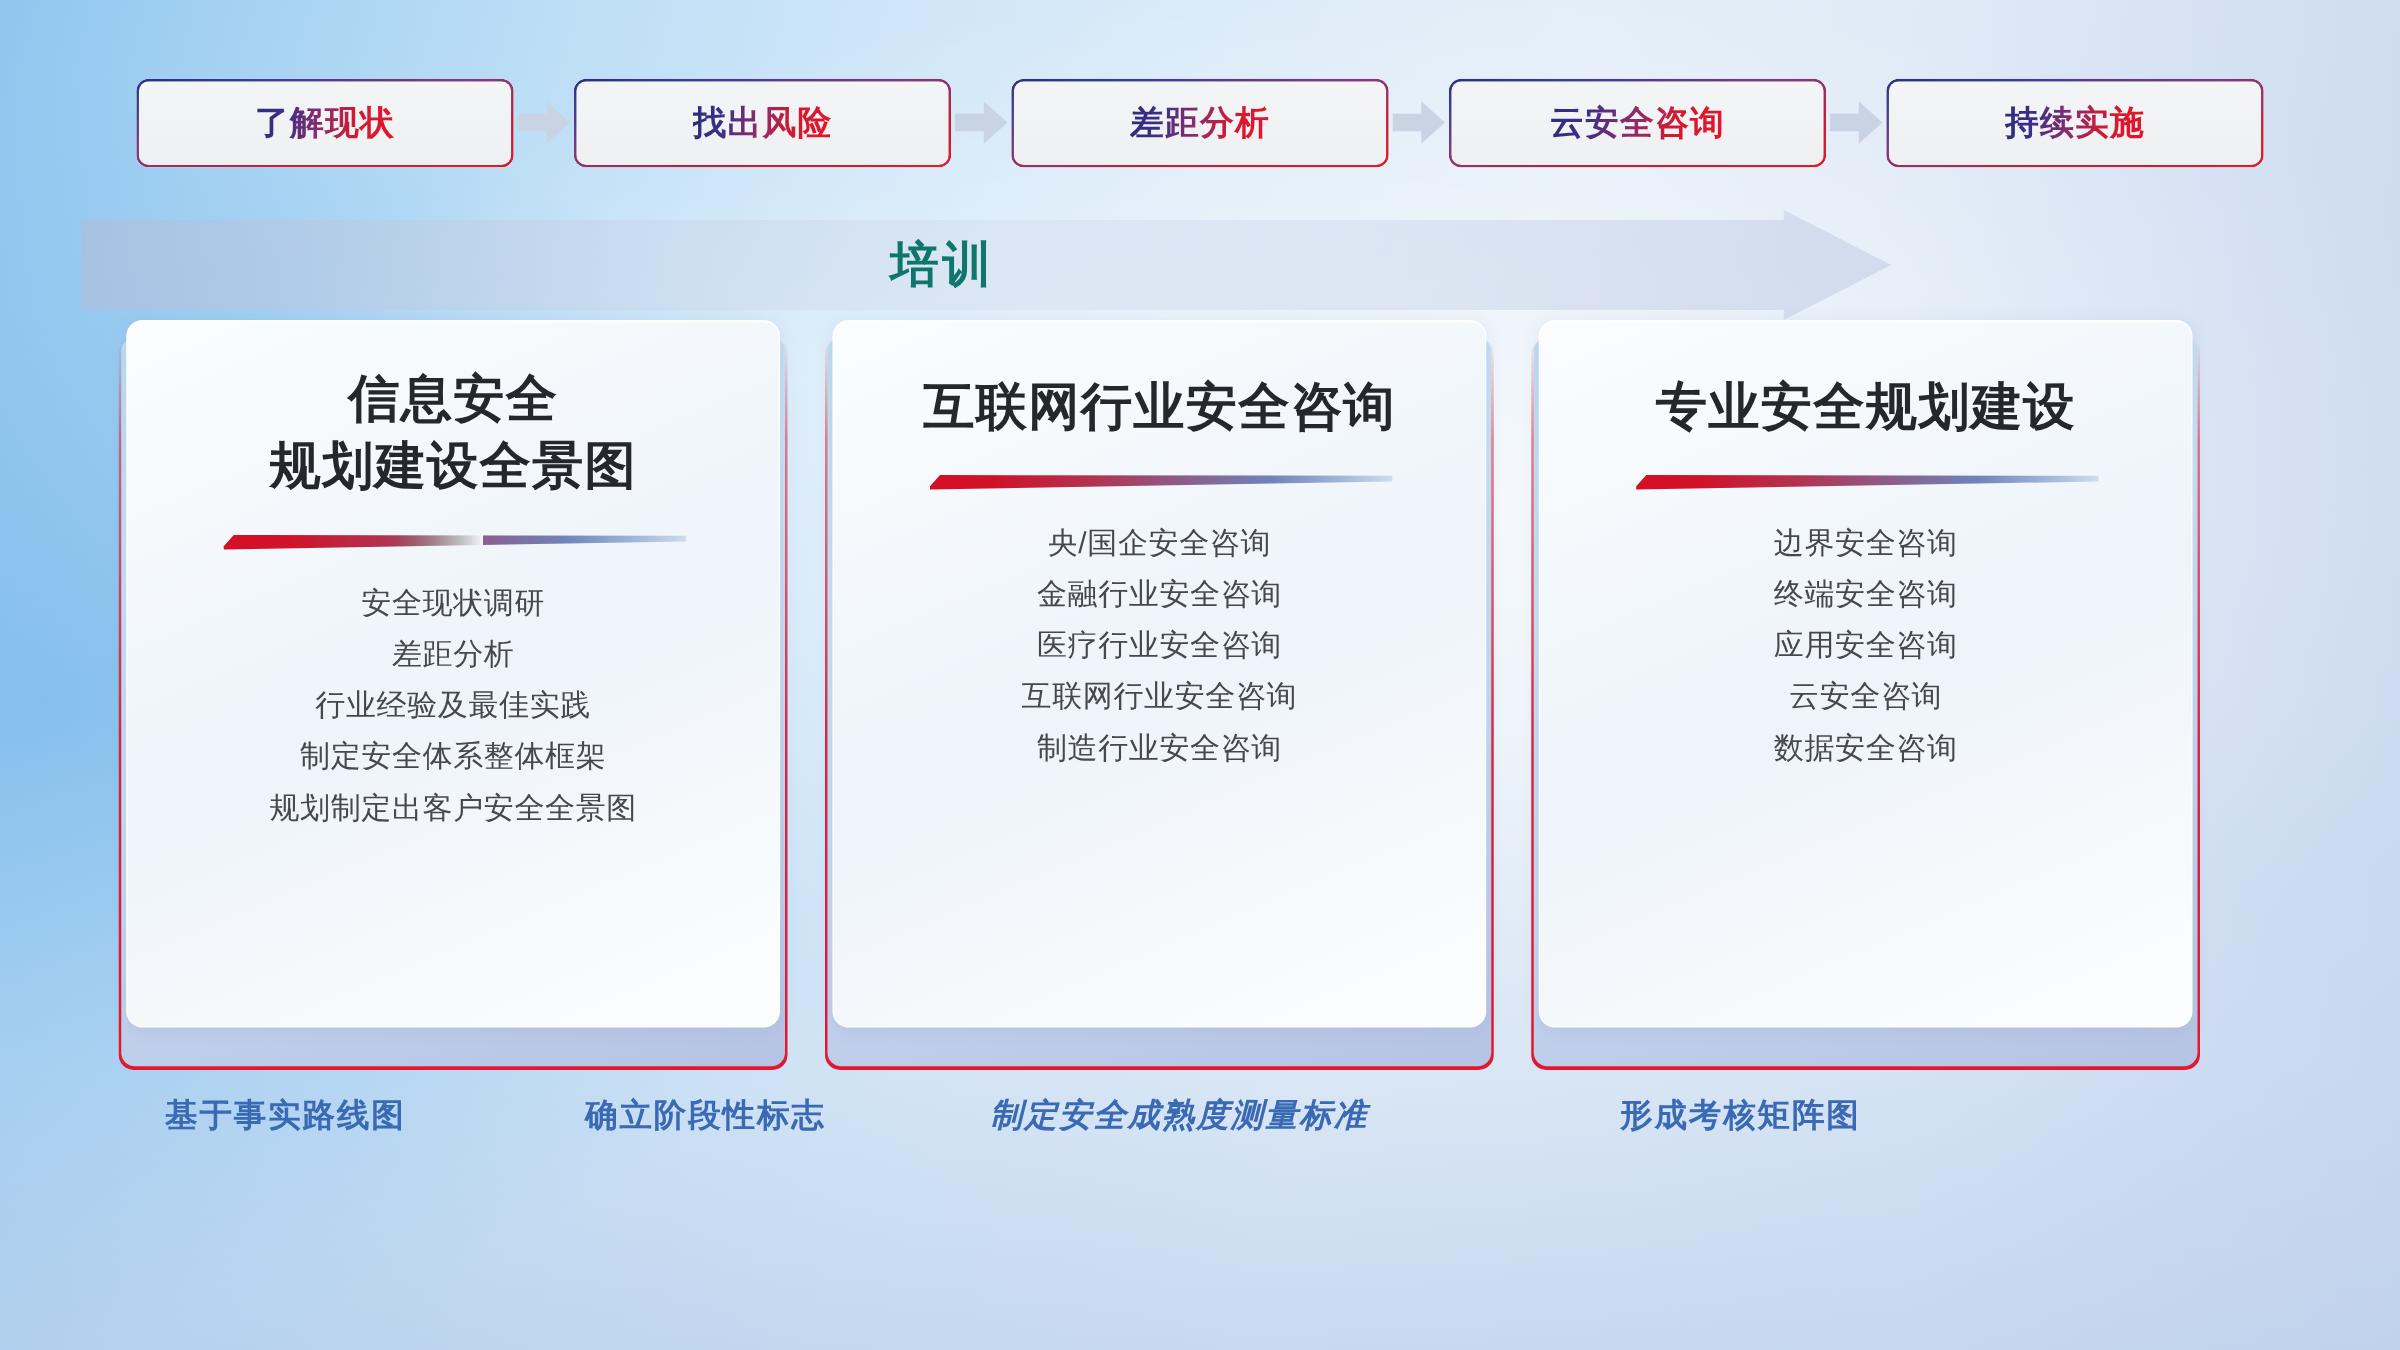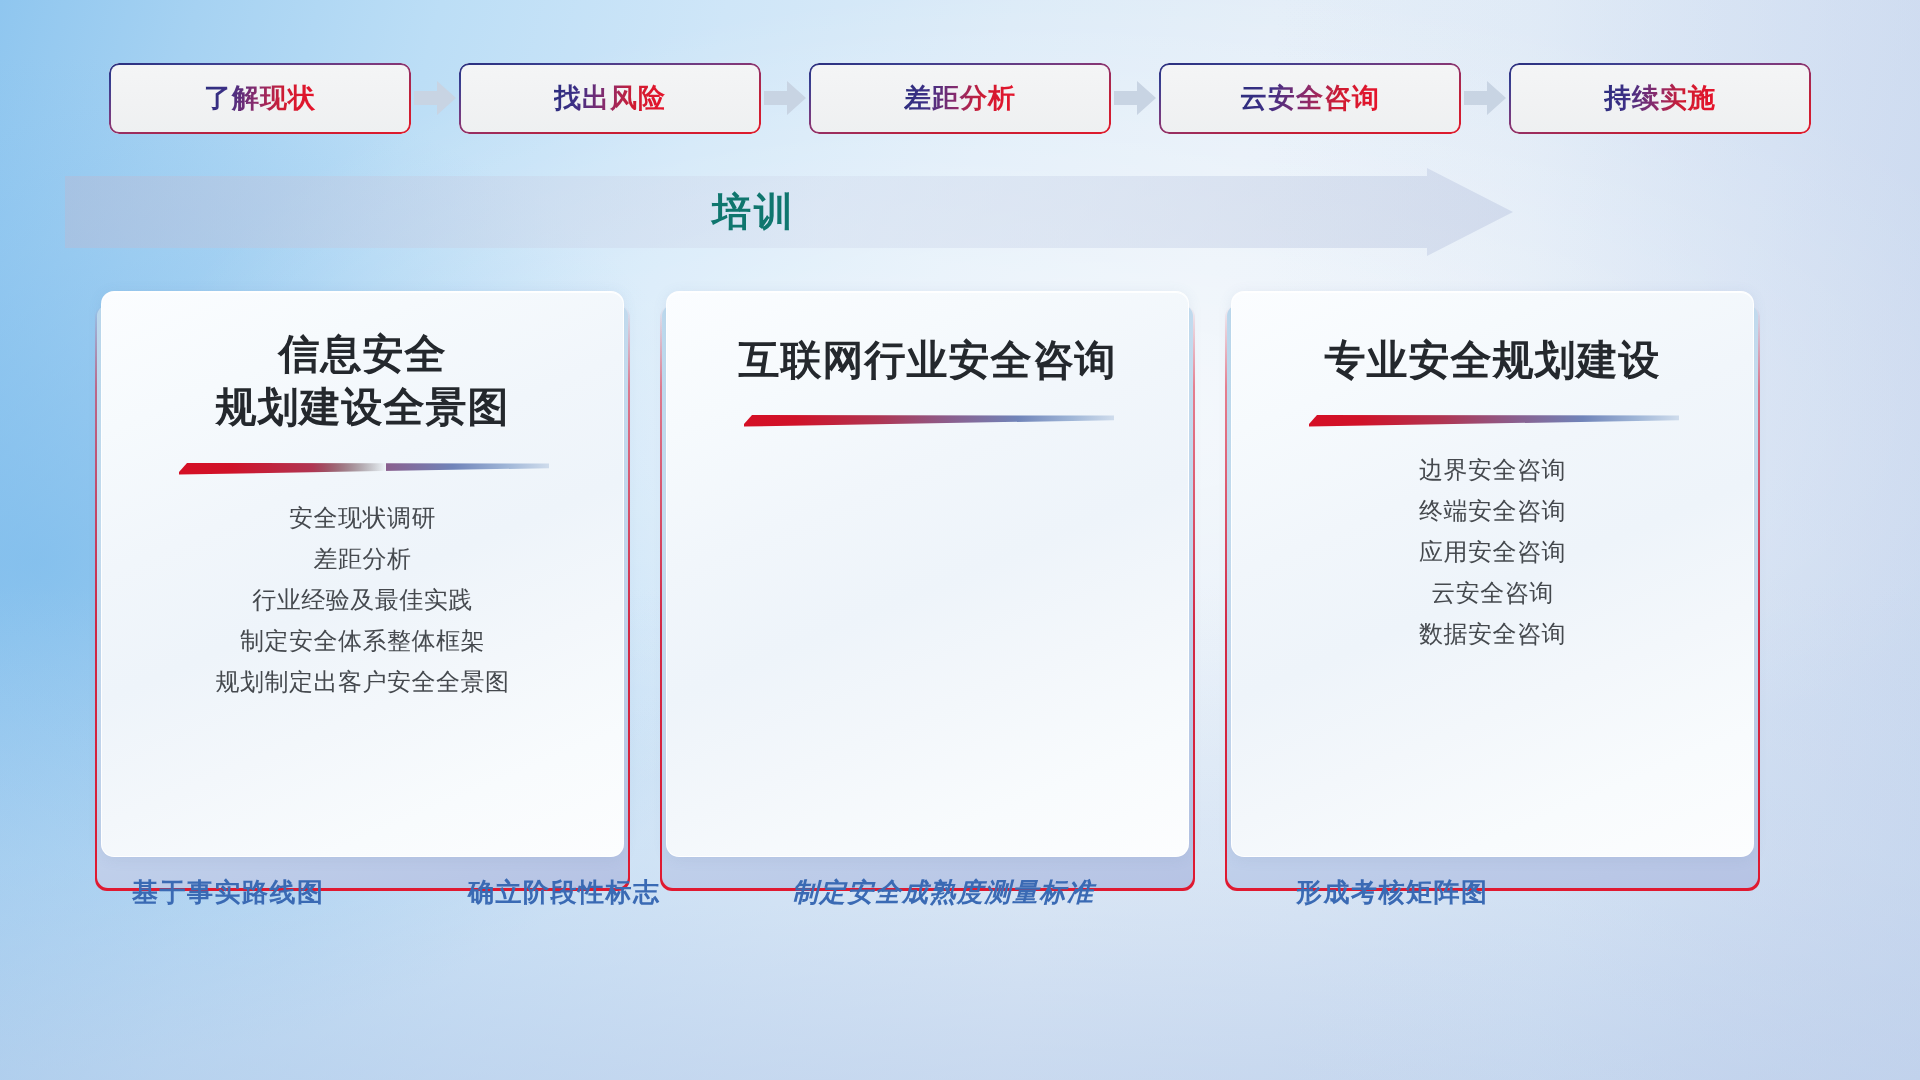--- a/index.html
+++ b/index.html
@@ -88,21 +88,21 @@
   }
   #banner .title{
     position:absolute; inset:0;
     display:flex; align-items:center; justify-content:center;
     padding-right:70px;
     font-size:39px; font-weight:600; color:#0f766e; letter-spacing:3px;
   }
 
   
   #cards{
-    position:absolute; left:0; top:291px; width:1517px; height:600px;
+    position:absolute; left:0; top:256px; width:1517px; height:600px;
   }
   .card-wrap{ position:absolute; top:0; }
   .card-wrap.c0{ left:95px;  width:535px; }
   .card-wrap.c1{ left:660px; width:535px; }
   .card-wrap.c2{ left:1225px;width:535px; }
 
   
   .plate{
     position:absolute; left:0; top:14px; width:100%; height:586px;
     border-radius:12px;
@@ -264,20 +264,27 @@
               <stop offset="0.14" stop-color="#d01229"></stop>
               <stop offset="0.36" stop-color="#b03552"></stop>
               <stop offset="0.56" stop-color="#8a5f8e"></stop>
               <stop offset="0.74" stop-color="#7084b9"></stop>
               <stop offset="0.88" stop-color="#9db4d6"></stop>
               <stop offset="1" stop-color="#cfdcec"></stop>
             </linearGradient>
           </defs>
           <path d="M2 13 L10 4 L372 4.6 L372 9.2 L2 15.6 Z" fill="url(#dg1)"></path>
         </svg>
+        <div class="card-items">
+          <div class="card-item">央/国企安全咨询</div>
+          <div class="card-item">金融行业安全咨询</div>
+          <div class="card-item">医疗行业安全咨询</div>
+          <div class="card-item">互联网行业安全咨询</div>
+          <div class="card-item">制造行业安全咨询</div>
+        </div>
       </div>
     </div>
 
     <div class="card-wrap c2">
       <div class="plate">
         <div class="plate-inner"></div>
       </div>
       <div class="card">
         <div class="card-title">专业安全规划建设</div>
         <svg class="divider d1" viewBox="0 0 372 20" preserveAspectRatio="none">

